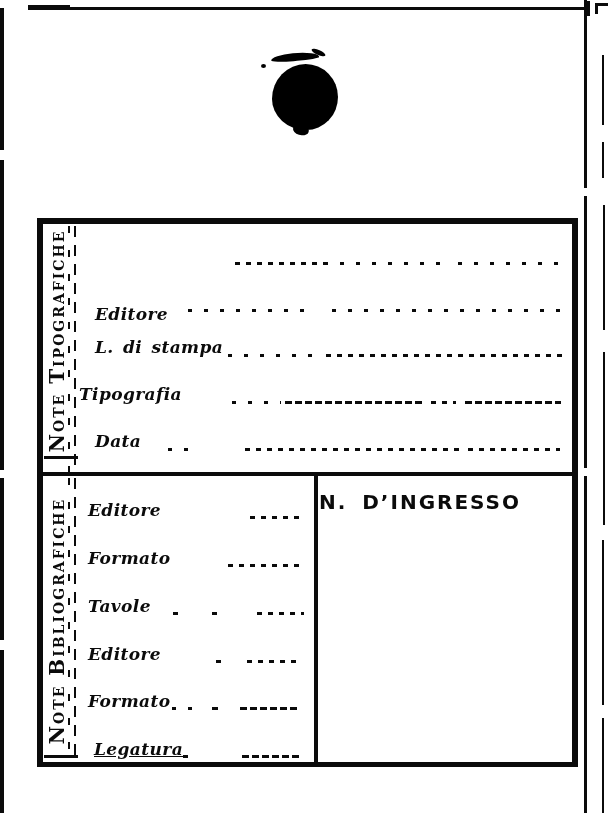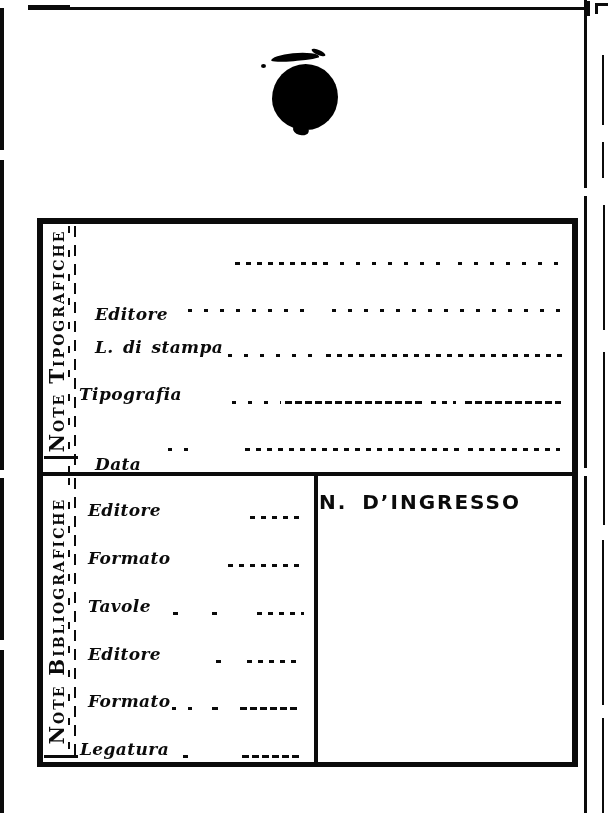--- a/index.html
+++ b/index.html
@@ -116,21 +116,21 @@
   <span class="flabel" style="left:95px;top:337px;">L. di stampa</span>
   <span class="dots d-sparse" style="left:228px;top:354px;width:92px"></span>
   <span class="dots d-med" style="left:326px;top:354px;width:238px"></span>
 
   <span class="flabel" style="left:79px;top:384px;">Tipografia</span>
   <span class="dots d-sparse" style="left:232px;top:401px;width:49px"></span>
   <span class="dots d-dense" style="left:285px;top:401px;width:137px"></span>
   <span class="dots d-med" style="left:431px;top:401px;width:25px"></span>
   <span class="dots d-dense" style="left:465px;top:401px;width:96px"></span>
 
-  <span class="flabel" style="left:95px;top:454px;">Data</span>
+  <span class="flabel" style="left:95px;top:431px;">Data</span>
   <span class="dots d-sparse" style="left:168px;top:448px;width:29px"></span>
   <span class="dots d-med" style="left:245px;top:448px;width:216px"></span>
   <span class="dots d-med" style="left:468px;top:448px;width:92px"></span>
 
   <span class="flabel" style="left:88px;top:500px;">Editore</span>
   <span class="dots d-med" style="left:250px;top:516px;width:53px"></span>
 
   <span class="flabel" style="left:88px;top:548px;">Formato</span>
   <span class="dots d-med" style="left:228px;top:564px;width:75px"></span>
 
@@ -141,19 +141,19 @@
 
   <span class="flabel" style="left:88px;top:644px;">Editore</span>
   <span class="dots d-dense" style="left:216px;top:660px;width:5px"></span>
   <span class="dots d-med" style="left:247px;top:660px;width:53px"></span>
 
   <span class="flabel" style="left:88px;top:691px;">Formato</span>
   <span class="dots d-sparse" style="left:172px;top:707px;width:20px"></span>
   <span class="dots d-dense" style="left:212px;top:707px;width:6px"></span>
   <span class="dots d-dense" style="left:240px;top:707px;width:59px"></span>
 
-  <span class="flabel" style="left:80px;top:739px;">Legatura</span>
+  <span class="flabel" style="left:94px;top:739px;text-decoration:underline;">Legatura</span>
   <span class="dots d-dense" style="left:183px;top:755px;width:5px"></span>
   <span class="dots d-dense" style="left:242px;top:755px;width:57px"></span>
 
   <div class="ingresso">N. D’INGRESSO</div>
 
 </div>
 
 </body></html>

